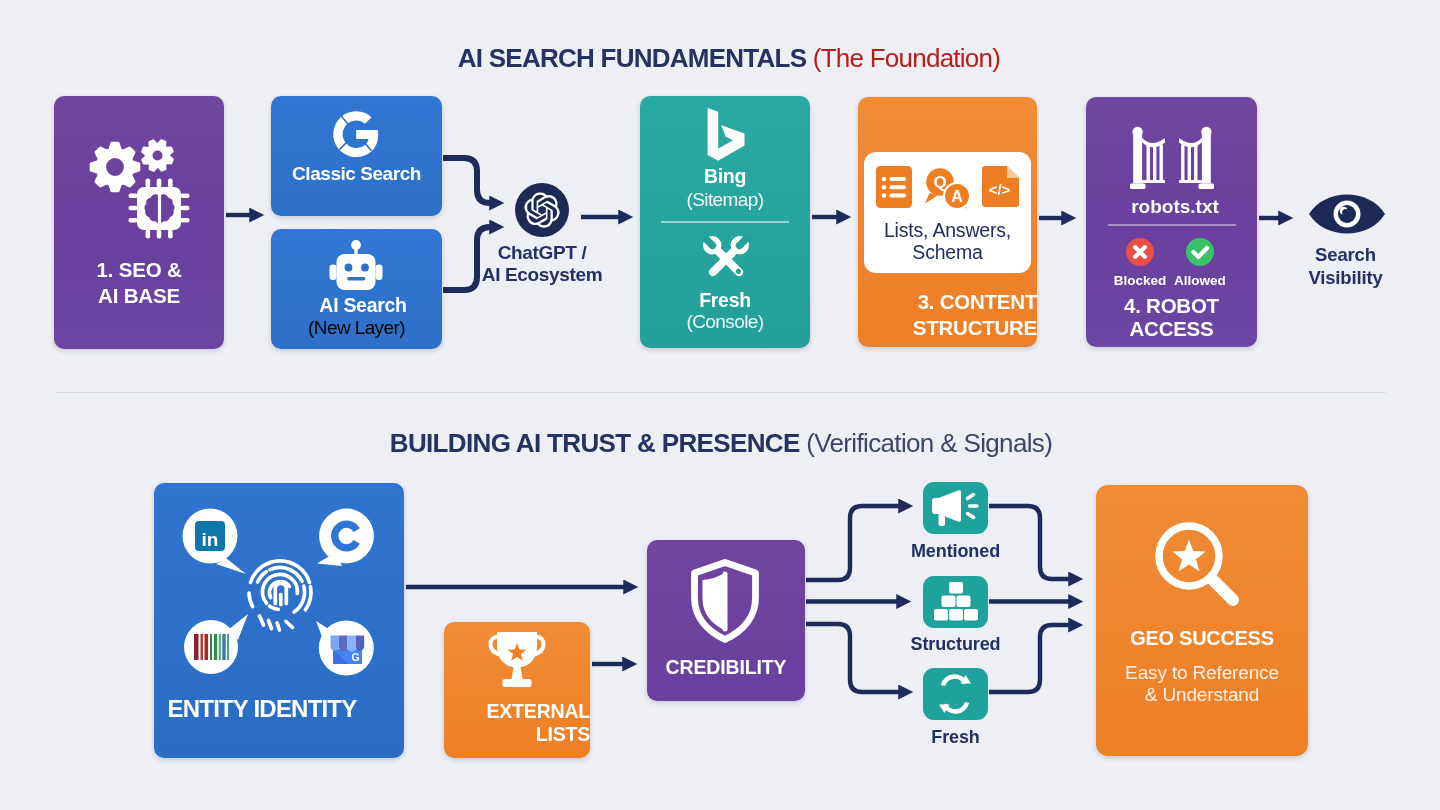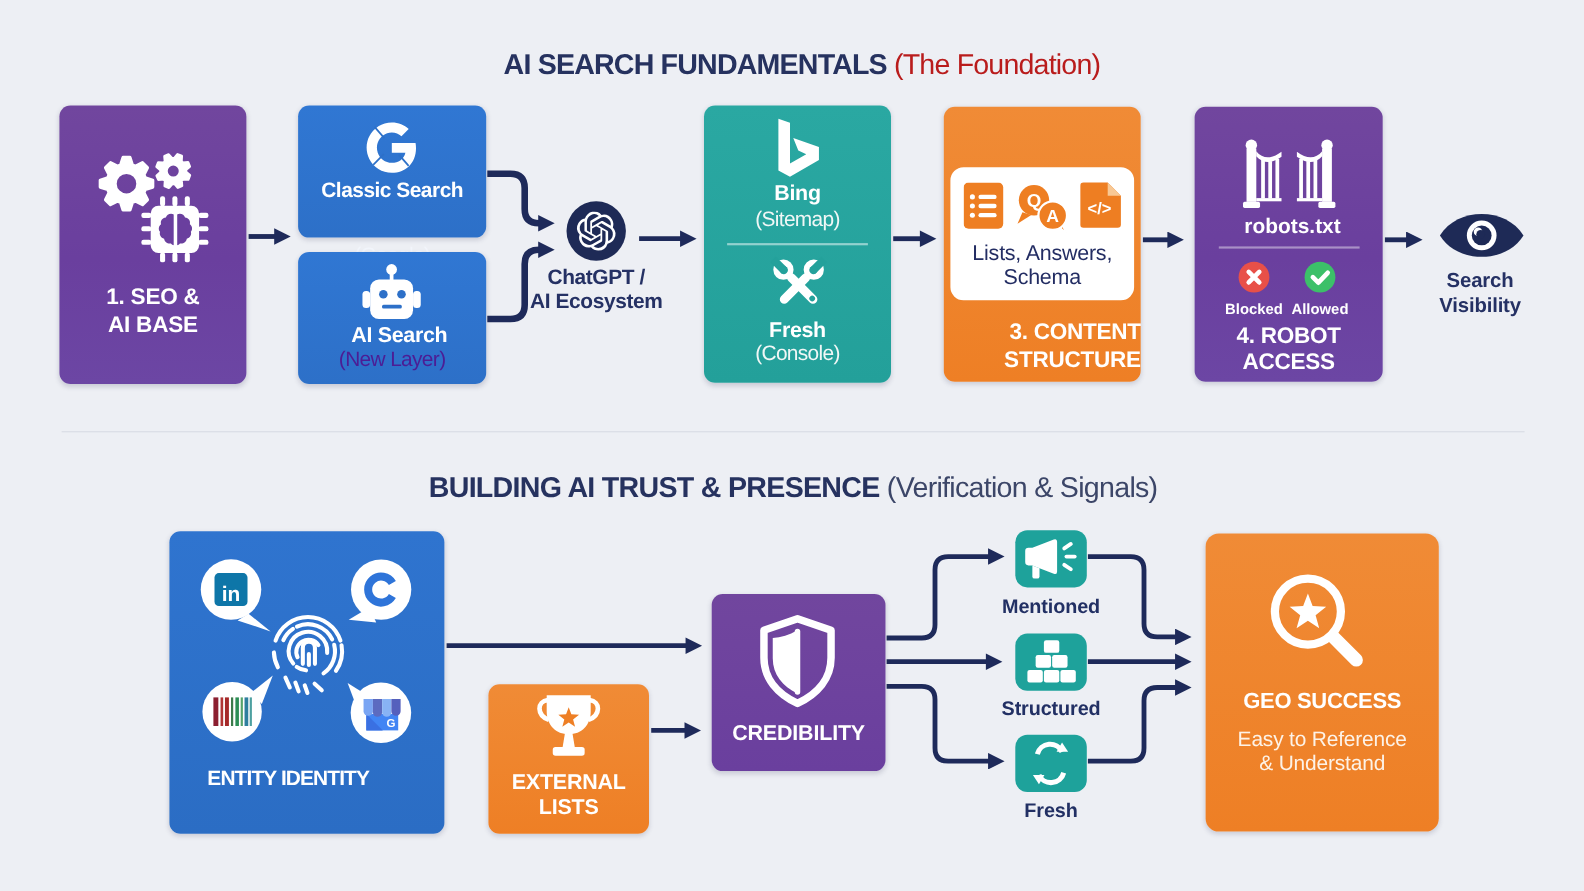--- a/index.html
+++ b/index.html
@@ -81,21 +81,21 @@
 </g>
 <g stroke="#2d70c8" stroke-width="1.6">
 <line x1="19.4" y1="17.5" x2="10.5" y2="7.3"></line>
 <line x1="18.9" y1="32.1" x2="9.3" y2="41.8"></line>
 <line x1="32.6" y1="32.5" x2="41.5" y2="42.8"></line>
 </g>
 </svg>
 
 <div class="box" style="left:271px;top:229px;width:171px;height:120px;background:linear-gradient(180deg,#3077d3 0%,#2d70c8 100%);box-shadow:0 2px 5px rgba(40,40,80,0.18);"></div>
 <div class="abs ctr wt" style="left:271px;top:293.5px;width:184px;font-size:19.5px;line-height:23px;letter-spacing:-0.3px;">AI Search</div>
-<div class="abs ctr" style="left:271px;top:317px;width:171px;font-size:19px;line-height:22px;letter-spacing:-0.6px;color:#4c1d95;">(New Layer)</div>
+<div class="abs ctr" style="left:271px;top:317px;width:171px;font-size:19px;line-height:22px;letter-spacing:-0.6px;color:#000000;">(New Layer)</div>
 <svg class="abs" width="62" height="56" style="left:325px;top:238px;">
 <g fill="#fff">
 <circle cx="31" cy="7" r="4.9"></circle>
 <rect x="29.3" y="9" width="3.4" height="9"></rect>
 <rect x="4.5" y="26.5" width="7" height="15.5" rx="3.2"></rect>
 <rect x="50.5" y="26.5" width="7" height="15.5" rx="3.2"></rect>
 <rect x="11.5" y="16" width="39" height="36" rx="8"></rect>
 </g>
 <g fill="#2d70c8">
 <circle cx="23.5" cy="29.5" r="3.9"></circle>
@@ -216,21 +216,21 @@
 <svg class="abs" width="80" height="46" style="left:1307px;top:191px;">
 <path d="M2,23 C18,-3 62,-3 78,23 C62,49 18,49 2,23 Z" fill="#1e2a56"></path>
 <circle cx="40" cy="23" r="13.5" fill="#fff"></circle>
 <circle cx="40" cy="23" r="9" fill="#1e2a56"></circle>
 <circle cx="36.7" cy="19.7" r="3.9" fill="#fff"></circle>
 <circle cx="39" cy="22" r="3.9" fill="#1e2a56"></circle>
 </svg>
 <div class="abs ctr" style="left:1285px;top:244px;width:121px;font-size:18.5px;line-height:22.7px;font-weight:bold;letter-spacing:-0.15px;color:#253164;">Search<br>Visibility</div>
 
 <div class="box" style="left:154px;top:483px;width:250px;height:275px;background:linear-gradient(180deg,#2f74cf 0%,#2b6dc4 100%);box-shadow:0 2px 5px rgba(40,40,80,0.18);"></div>
-<div class="abs ctr wt" style="left:154px;top:698px;width:216px;font-size:19px;line-height:22px;letter-spacing:-0.8px;">ENTITY IDENTITY</div>
+<div class="abs ctr wt" style="left:154px;top:698px;width:216px;font-size:24px;line-height:22px;letter-spacing:-0.8px;">ENTITY IDENTITY</div>
 <svg class="abs" width="250" height="210" style="left:154px;top:490px;" id="entity-icons">
 
 <g stroke="#fff" stroke-width="3.7" fill="none" stroke-linecap="round">
 <path d="M96.5,92.4 A31,31 0 0 1 155.5,92.4"></path>
 <path d="M98.6,116.6 A31,31 0 0 1 95.0,103.1"></path>
 <path d="M156.5,96.6 A31,31 0 0 1 151.4,119.8"></path>
 <path d="M103.6,92.0 A24.5,24.5 0 0 1 112.3,81.7"></path>
 <path d="M116.0,79.6 A24.5,24.5 0 0 1 148.0,91.3"></path>
 <path d="M149.8,96.1 A24.5,24.5 0 0 1 140.1,122.1"></path>
 <path d="M112.6,113.2 A17.5,17.5 0 1 1 143.4,103.5"></path>
@@ -281,21 +281,21 @@
 <path d="M176.5,145.5 H185 V156.5 A4.2,4.2 0 0 1 176.5,156.5 Z" fill="#7aa5f3"></path>
 <path d="M185,145.5 H193.4 V157.5 A4.2,4.2 0 0 1 185,157.5 Z" fill="#5c6bc0"></path>
 <path d="M193.4,145.5 H201.8 V157.5 A4.2,4.2 0 0 1 193.4,157.5 Z" fill="#88b3f5"></path>
 <path d="M201.8,145.5 H210.2 V156.5 A4.2,4.2 0 0 1 201.8,156.5 Z" fill="#5560bd"></path>
 <text x="201.5" y="171" font-size="10.5" font-weight="bold" fill="#fff" text-anchor="middle" font-family="Liberation Sans">G</text>
 </g>
 </g>
 </svg>
 
 <div class="box" style="left:444px;top:622px;width:146px;height:136px;background:linear-gradient(180deg,#f08b36 0%,#ee7f25 100%);box-shadow:0 2px 5px rgba(40,40,80,0.18);"></div>
-<div class="abs ctr wt" style="left:444px;top:699.5px;width:146px;font-size:19.5px;line-height:23px;letter-spacing:-0.2px;">EXTERNAL<br>LISTS</div>
+<div class="abs ctr wt" style="left:444px;top:699.5px;width:146px;font-size:19.5px;line-height:23px;letter-spacing:-0.2px;text-align:right;">EXTERNAL<br>LISTS</div>
 <svg class="abs" width="64" height="62" style="left:485px;top:629px;" id="trophy">
 <g fill="none" stroke="#fff" stroke-width="4.2">
 <path d="M13,7.5 C3,8.5 2.5,21 14,25.5"></path>
 <path d="M51,7.5 C61,8.5 61.5,21 50,25.5"></path>
 </g>
 <path d="M12,3 H52 V18 C52,30 43.5,38.5 32,38.5 C20.5,38.5 12,30 12,18 Z" fill="#fff"></path>
 <path d="M32.0,14.0 L34.4,20.4 L41.4,20.7 L36.0,25.1 L37.8,31.7 L32.0,27.9 L26.2,31.7 L28.0,25.1 L22.6,20.7 L29.6,20.4 Z" fill="#ee7f25"></path>
 <path d="M28.5,38 H35.5 L37.5,50 H26.5 Z" fill="#fff"></path>
 <rect x="17.5" y="50" width="29" height="8" rx="2.5" fill="#fff"></rect>
 </svg>

